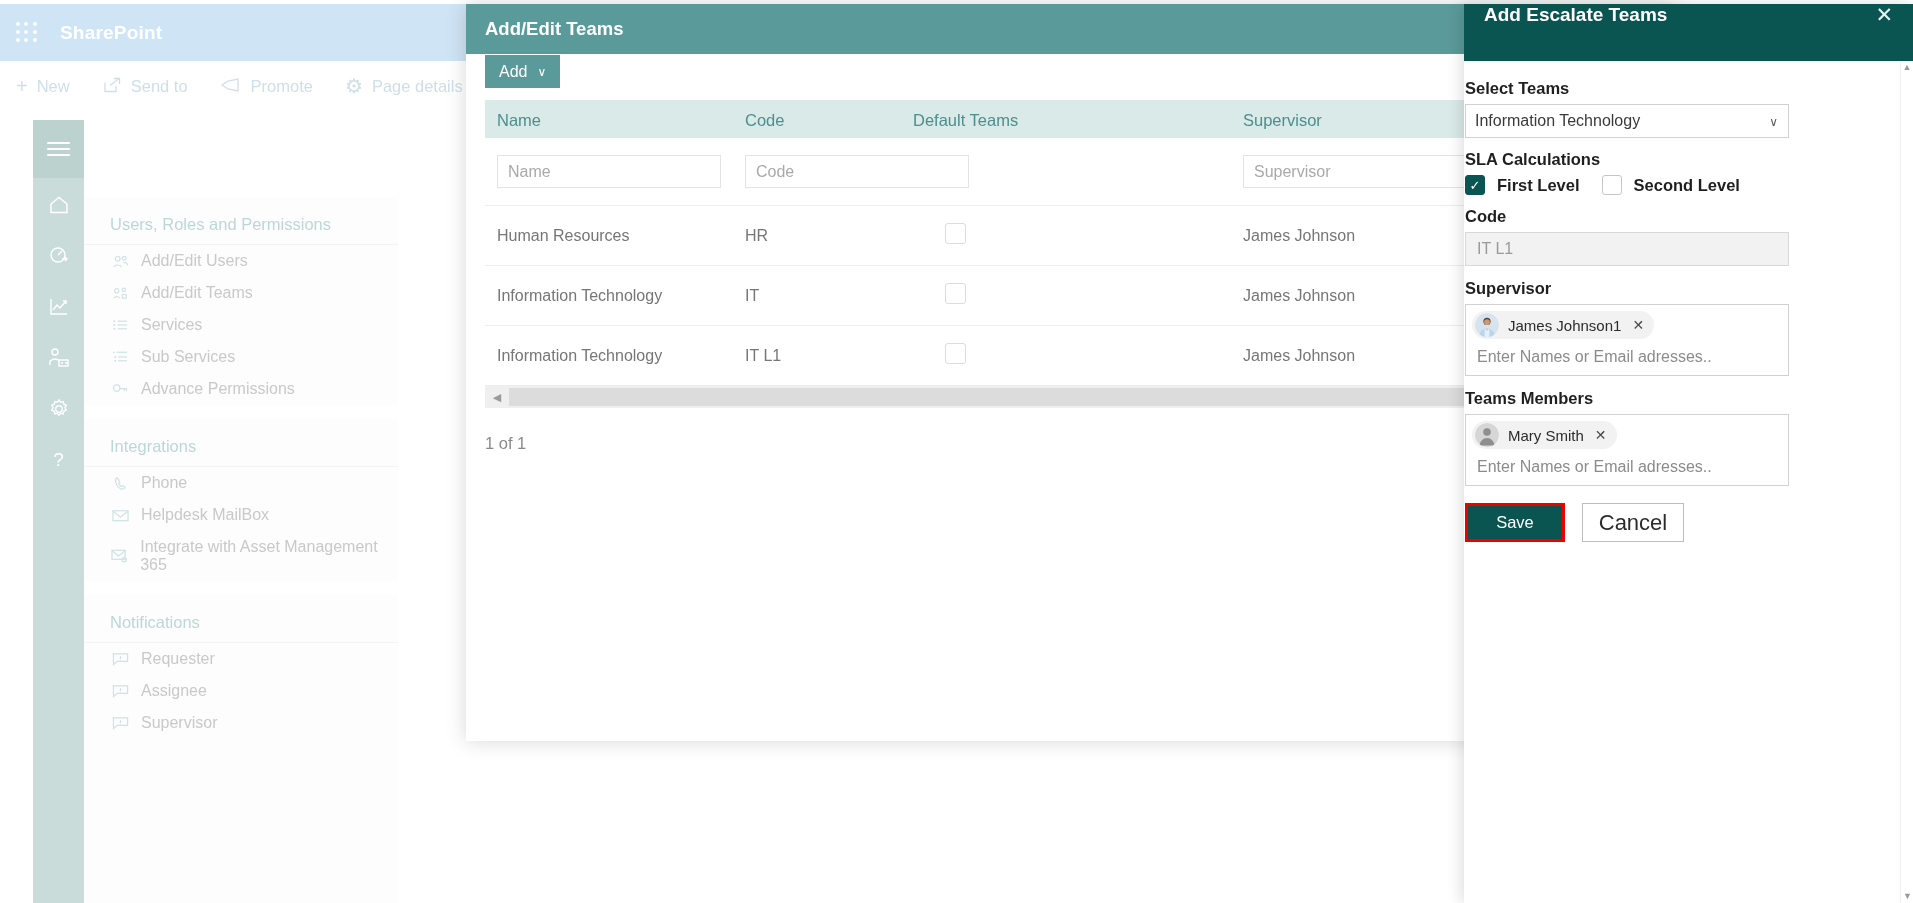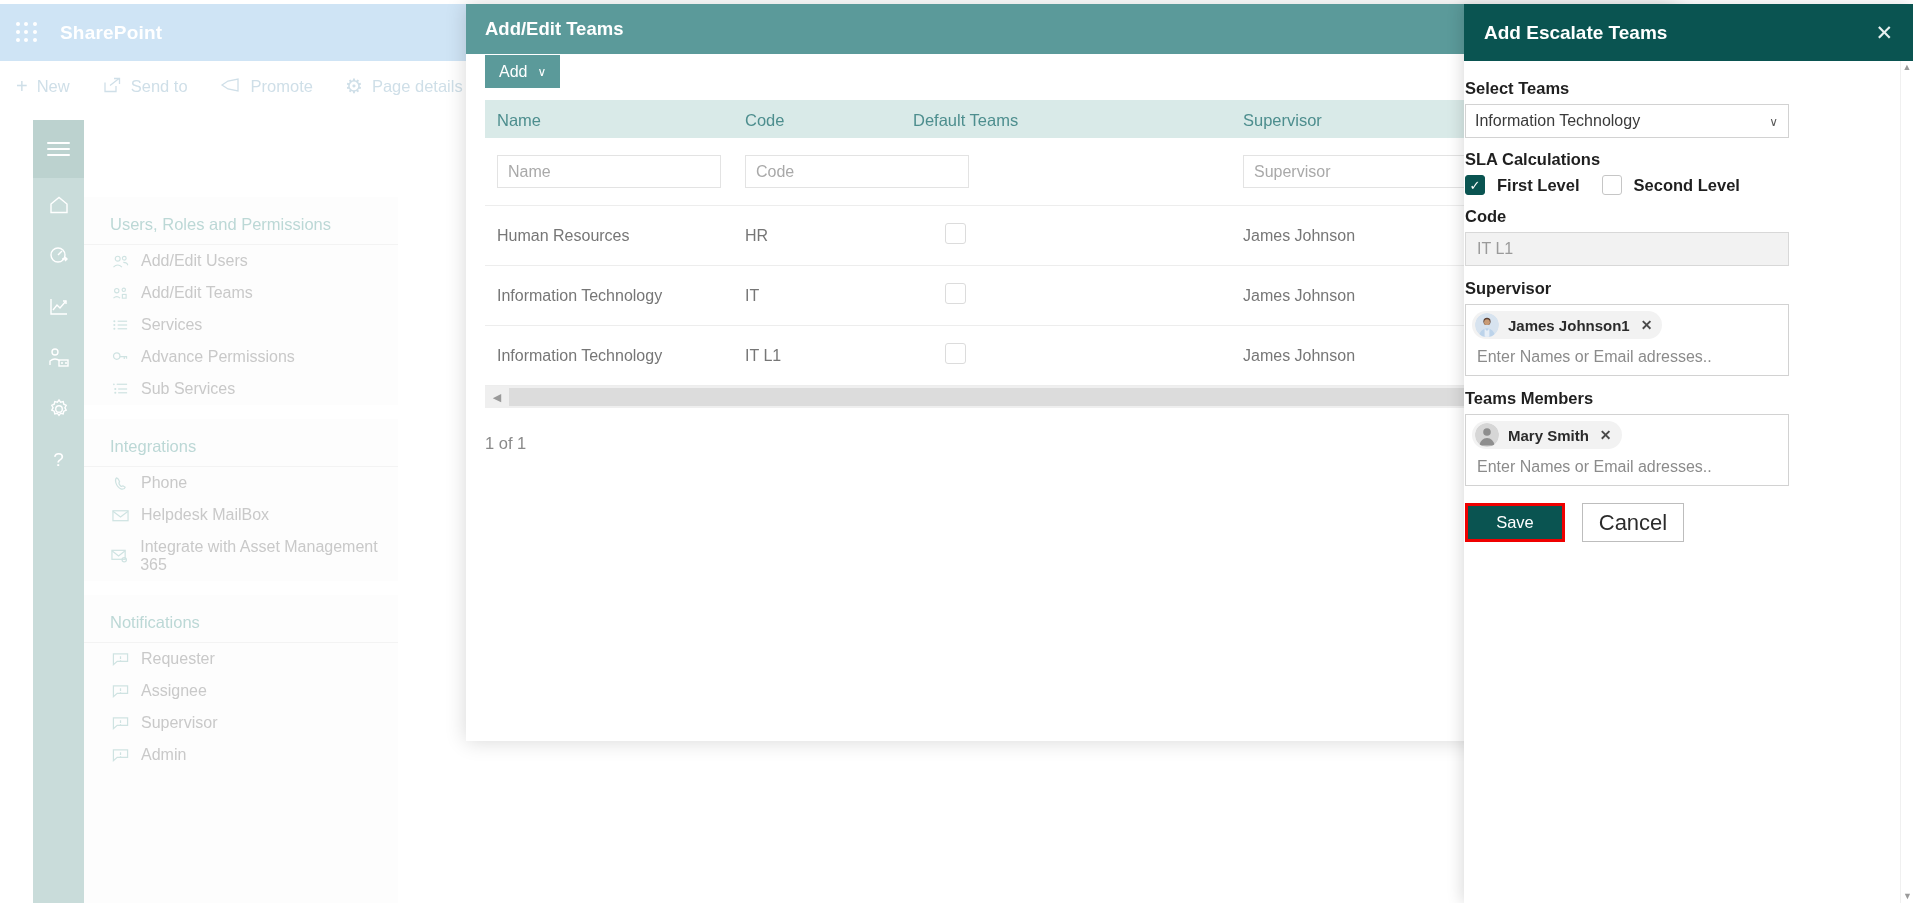--- a/index.html
+++ b/index.html
@@ -134,21 +134,21 @@
   }
   .page-info { margin-top: 26px; font-size:16.5px; color:#8a8a8a; }
 
   
   #escalate-panel {
     position:absolute; left:1464px; top:4px; width:449px; height:899px;
     background:#ffffff; box-shadow: -3px 0 14px rgba(0,0,0,.13);
   }
   .ep-header {
     height:57px; background:#0a5451; color:#fff;
-    display:flex; align-items:center; justify-content:space-between;
+    display:flex; align-items:flex-start; justify-content:space-between;
     padding: 0 20px 0 20px;
   }
   .ep-title { font-size:19px; font-weight:bold; }
   .ep-close { font-size:21px; color:#e9f2f1; cursor:pointer; line-height:1; }
   .ep-body { padding: 18px 22px 0 1px; position:relative; }
 
   .fld-label { font-size:16.5px; color:#1f1f1f; font-weight:bold; margin: 0 0 6px 0; }
 
   .sel-wrap { position:relative; width:324px; height:34px; margin-bottom: 12px; }
   .sel-box {
@@ -174,21 +174,21 @@
     font-size:16px; color:#9a9a9a; margin-bottom: 13px;
   }
 
   .people-box {
     width:324px; border:1px solid #d2d2d2; background:#fff; padding: 5px 6px 6px 6px;
     margin-bottom: 13px;
   }
   .pill {
     display:inline-flex; align-items:center; gap:9px;
     background:#f2f2f2; border-radius:16px; height:28px; padding: 0 10px 0 3px;
-    font-size:15px; color:#2b2b2b; margin: 1px 0 4px 0; font-weight: bold;
+    font-size:15px; color:#2b2b2b; margin: 1px 0 4px 0;
   }
   .pill .ava {
     width:24px; height:24px; border-radius:50%; overflow:hidden; flex:none;
     display:block;
   }
   .pill .x { color:#4a4a4a; font-size:14px; cursor:pointer; margin-left:2px; }
   .people-ph { font-size:16px; color:#8b8b8b; padding: 5px 3px 3px 5px; }
 
   .btn-row { display:flex; align-items:flex-start; gap:17px; margin-top: 17px; }
   .save-wrap { border:3px solid #ef0000; display:inline-block; }
@@ -343,39 +343,39 @@
               <path d="M6 7 h10"></path>
             <circle cx="2.5" cy="11" r="1.1" fill="#cfe3e2" stroke="none"></circle>
               <path d="M6 11 h10"></path>
           </svg>
         </span>
         <span>Services</span>
       </div>
       <div class="mi">
         <span class="mi-ic">
           <svg width="17" height="14" viewBox="0 0 18 14" fill="none" stroke="#cfe3e2" stroke-width="1.3">
-            <circle cx="5" cy="6" r="3.4"></circle>
-              <path d="M8.2 6.6 L16 6.6 M13 6.6 v2.6 M15.4 6.6 v2.2"></path>
-          </svg>
-        </span>
-        <span>Advance Permissions</span>
-      </div>
-      <div class="mi">
-        <span class="mi-ic">
-          <svg width="17" height="14" viewBox="0 0 18 14" fill="none" stroke="#cfe3e2" stroke-width="1.3">
             <circle cx="2" cy="2" r="0.9" fill="#cfe3e2" stroke="none"></circle>
               <path d="M5 2 h11"></path>
             <circle cx="3.5" cy="7" r="1.1" fill="#cfe3e2" stroke="none"></circle>
               <path d="M6.5 7 h9.5"></path>
             <circle cx="3.5" cy="11" r="1.1" fill="#cfe3e2" stroke="none"></circle>
               <path d="M6.5 11 h9.5"></path>
           </svg>
         </span>
         <span>Sub Services</span>
       </div>
+      <div class="mi">
+        <span class="mi-ic">
+          <svg width="17" height="14" viewBox="0 0 18 14" fill="none" stroke="#cfe3e2" stroke-width="1.3">
+            <circle cx="5" cy="6" r="3.4"></circle>
+              <path d="M8.2 6.6 L16 6.6 M13 6.6 v2.6 M15.4 6.6 v2.2"></path>
+          </svg>
+        </span>
+        <span>Advance Permissions</span>
+      </div>
 
       <div class="sec-gap"></div>
 
       <div class="sec-head">Integrations</div>
       <div class="mi">
         <span class="mi-ic">
           <svg width="15" height="15" viewBox="0 0 16 16" fill="none" stroke="#cfe3e2" stroke-width="1.3">
             <path d="M4 2 Q2 3 3 7 Q4.5 12 9 14 Q12.5 14.5 13 12 L10.5 10.5 Q9 12 7.5 10 Q5.5 7.5 7 6 L5.5 3.2 Z"></path>
           </svg>
         </span>
@@ -423,29 +423,20 @@
         <span>Assignee</span>
       </div>
       <div class="mi">
         <span class="mi-ic">
           <svg width="17" height="14" viewBox="0 0 18 14" fill="none" stroke="#cfe3e2" stroke-width="1.3">
             <path d="M1.5 1.5 h15 v8 h-11 l-4 3.5 Z"></path>
               <path d="M9 4 v3 M9 8 v.8"></path>
           </svg>
         </span>
         <span>Supervisor</span>
-      </div>
-      <div class="mi">
-        <span class="mi-ic">
-          <svg width="17" height="14" viewBox="0 0 18 14" fill="none" stroke="#cfe3e2" stroke-width="1.3">
-            <path d="M1.5 1.5 h15 v8 h-11 l-4 3.5 Z"></path>
-              <path d="M9 4 v3 M9 8 v.8"></path>
-          </svg>
-        </span>
-        <span>Admin</span>
       </div>
     </div>
 
     <div style="position:absolute;left:543px;top:175px;width:42px;height:46px;border:1px solid #ececec;border-radius:3px;display:flex;align-items:center;justify-content:center;">
       <svg width="17" height="17" viewBox="0 0 18 18" fill="none" stroke="#dbeaf1" stroke-width="1.5">
         <circle cx="7.5" cy="7.5" r="5.2"></circle>
           <path d="M11.4 11.4 L16 16"></path>
       </svg>
     </div>
   </div>

